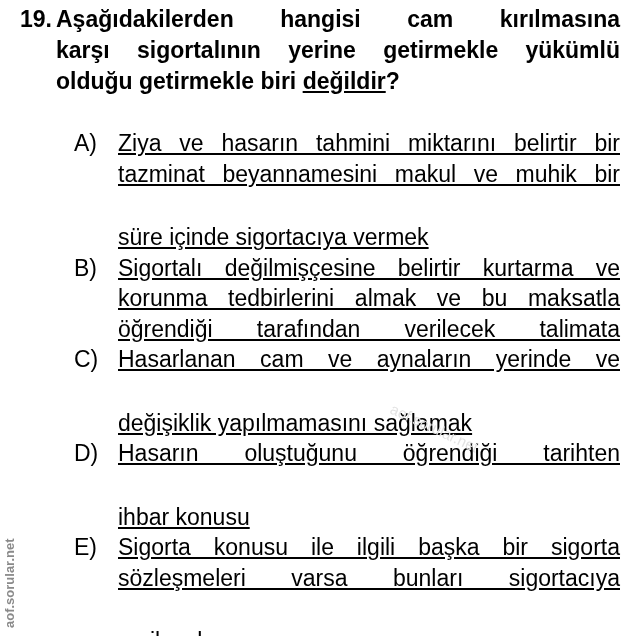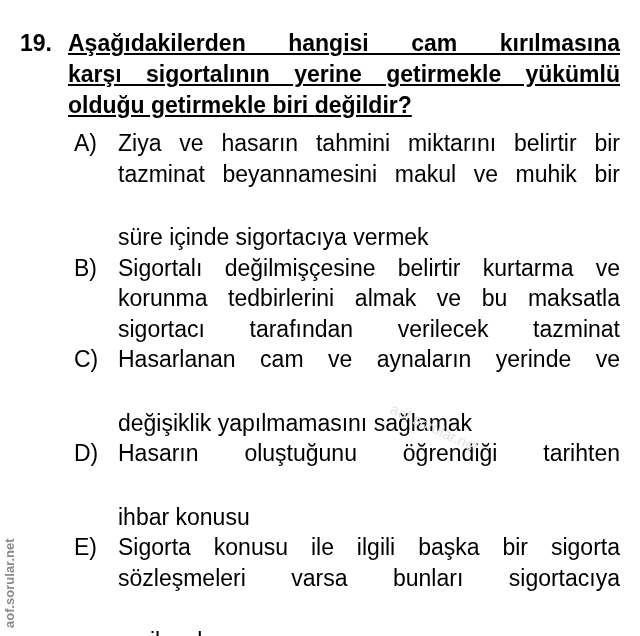--- a/index.html
+++ b/index.html
@@ -1,34 +1,34 @@
 <!DOCTYPE html>
 <html><head>
   <meta charset="utf-8">
   <style>
     html, body { margin: 0; padding: 0; background: #ffffff; }
     body { width: 640px; height: 636px; position: relative; overflow: hidden; color: #000; }
     .question {
-      position: absolute; left: 20px; top: 28px; width: 600px;
+      position: absolute; left: 20px; top: 4px; width: 600px;
       font-family: "Liberation Sans", sans-serif; font-weight: bold;
       font-size: 23px; line-height: 31px;
     }
     .q-num { position: absolute; left: 0; top: 0; }
-    .q-text { margin-left: 48px; text-align: justify; text-align-last: left; text-decoration: underline; }
+    .q-text { margin-left: 36px; text-align: justify; text-align-last: left; }
     .q-line { display: block; text-align: justify; text-align-last: justify; }
     .q-line.last { text-align-last: left; }
     .underline { text-decoration: underline; }
     .options {
       position: absolute; left: 68px; top: 128px; width: 552px;
       font-family: "Liberation Sans", sans-serif; font-size: 23px; line-height: 30.5px;
     }
     .option { position: relative; margin-bottom: 0; }
     .opt-letter { position: absolute; left: 6px; top: 0; }
     .opt-text { margin-left: 50px; }
-    .opt-line { display: block; text-align: justify; text-align-last: justify; white-space: nowrap; }
+    .opt-line { display: block; text-align: justify; text-align-last: justify; white-space: nowrap; text-decoration: underline; }
     .opt-line.last { text-align-last: left; margin-top: 33px; }
     .opt-line.j { white-space: normal; }
     .watermark-side {
       position: absolute; left: 2px; top: 628px; transform-origin: left top; transform: rotate(-90deg);
       font-family: "Liberation Sans", sans-serif; font-size: 13px; font-weight: bold; color: #8a8a8a;
       white-space: nowrap;
     }
     .watermark-diag {
       position: absolute; left: 395px; top: 400px; transform-origin: left top; transform: rotate(25deg);
       font-family: "Liberation Sans", sans-serif; font-size: 15px; color: #e3e3e3; white-space: nowrap;
@@ -53,21 +53,21 @@
         <span class="opt-line j">Ziya ve hasarın tahmini miktarını belirtir bir</span>
         <span class="opt-line j">tazminat beyannamesini makul ve muhik bir</span>
         <span class="opt-line j last">süre içinde sigortacıya vermek</span>
       </div>
     </div>
     <div class="option">
       <span class="opt-letter">B)</span>
       <div class="opt-text">
         <span class="opt-line j">Sigortalı değilmişçesine belirtir kurtarma ve</span>
         <span class="opt-line j">korunma tedbirlerini almak ve bu maksatla</span>
-        <span class="opt-line j">sigortacı tarafından verilecek tazminat</span>
+        <span class="opt-line j">öğrendiği tarafından verilecek talimata</span>
       </div>
     </div>
     <div class="option">
       <span class="opt-letter">C)</span>
       <div class="opt-text">
         <span class="opt-line j">Hasarlanan cam ve aynaların yerinde ve</span>
         <span class="opt-line j last">değişiklik yapılmamasını sağlamak</span>
       </div>
     </div>
     <div class="option">

